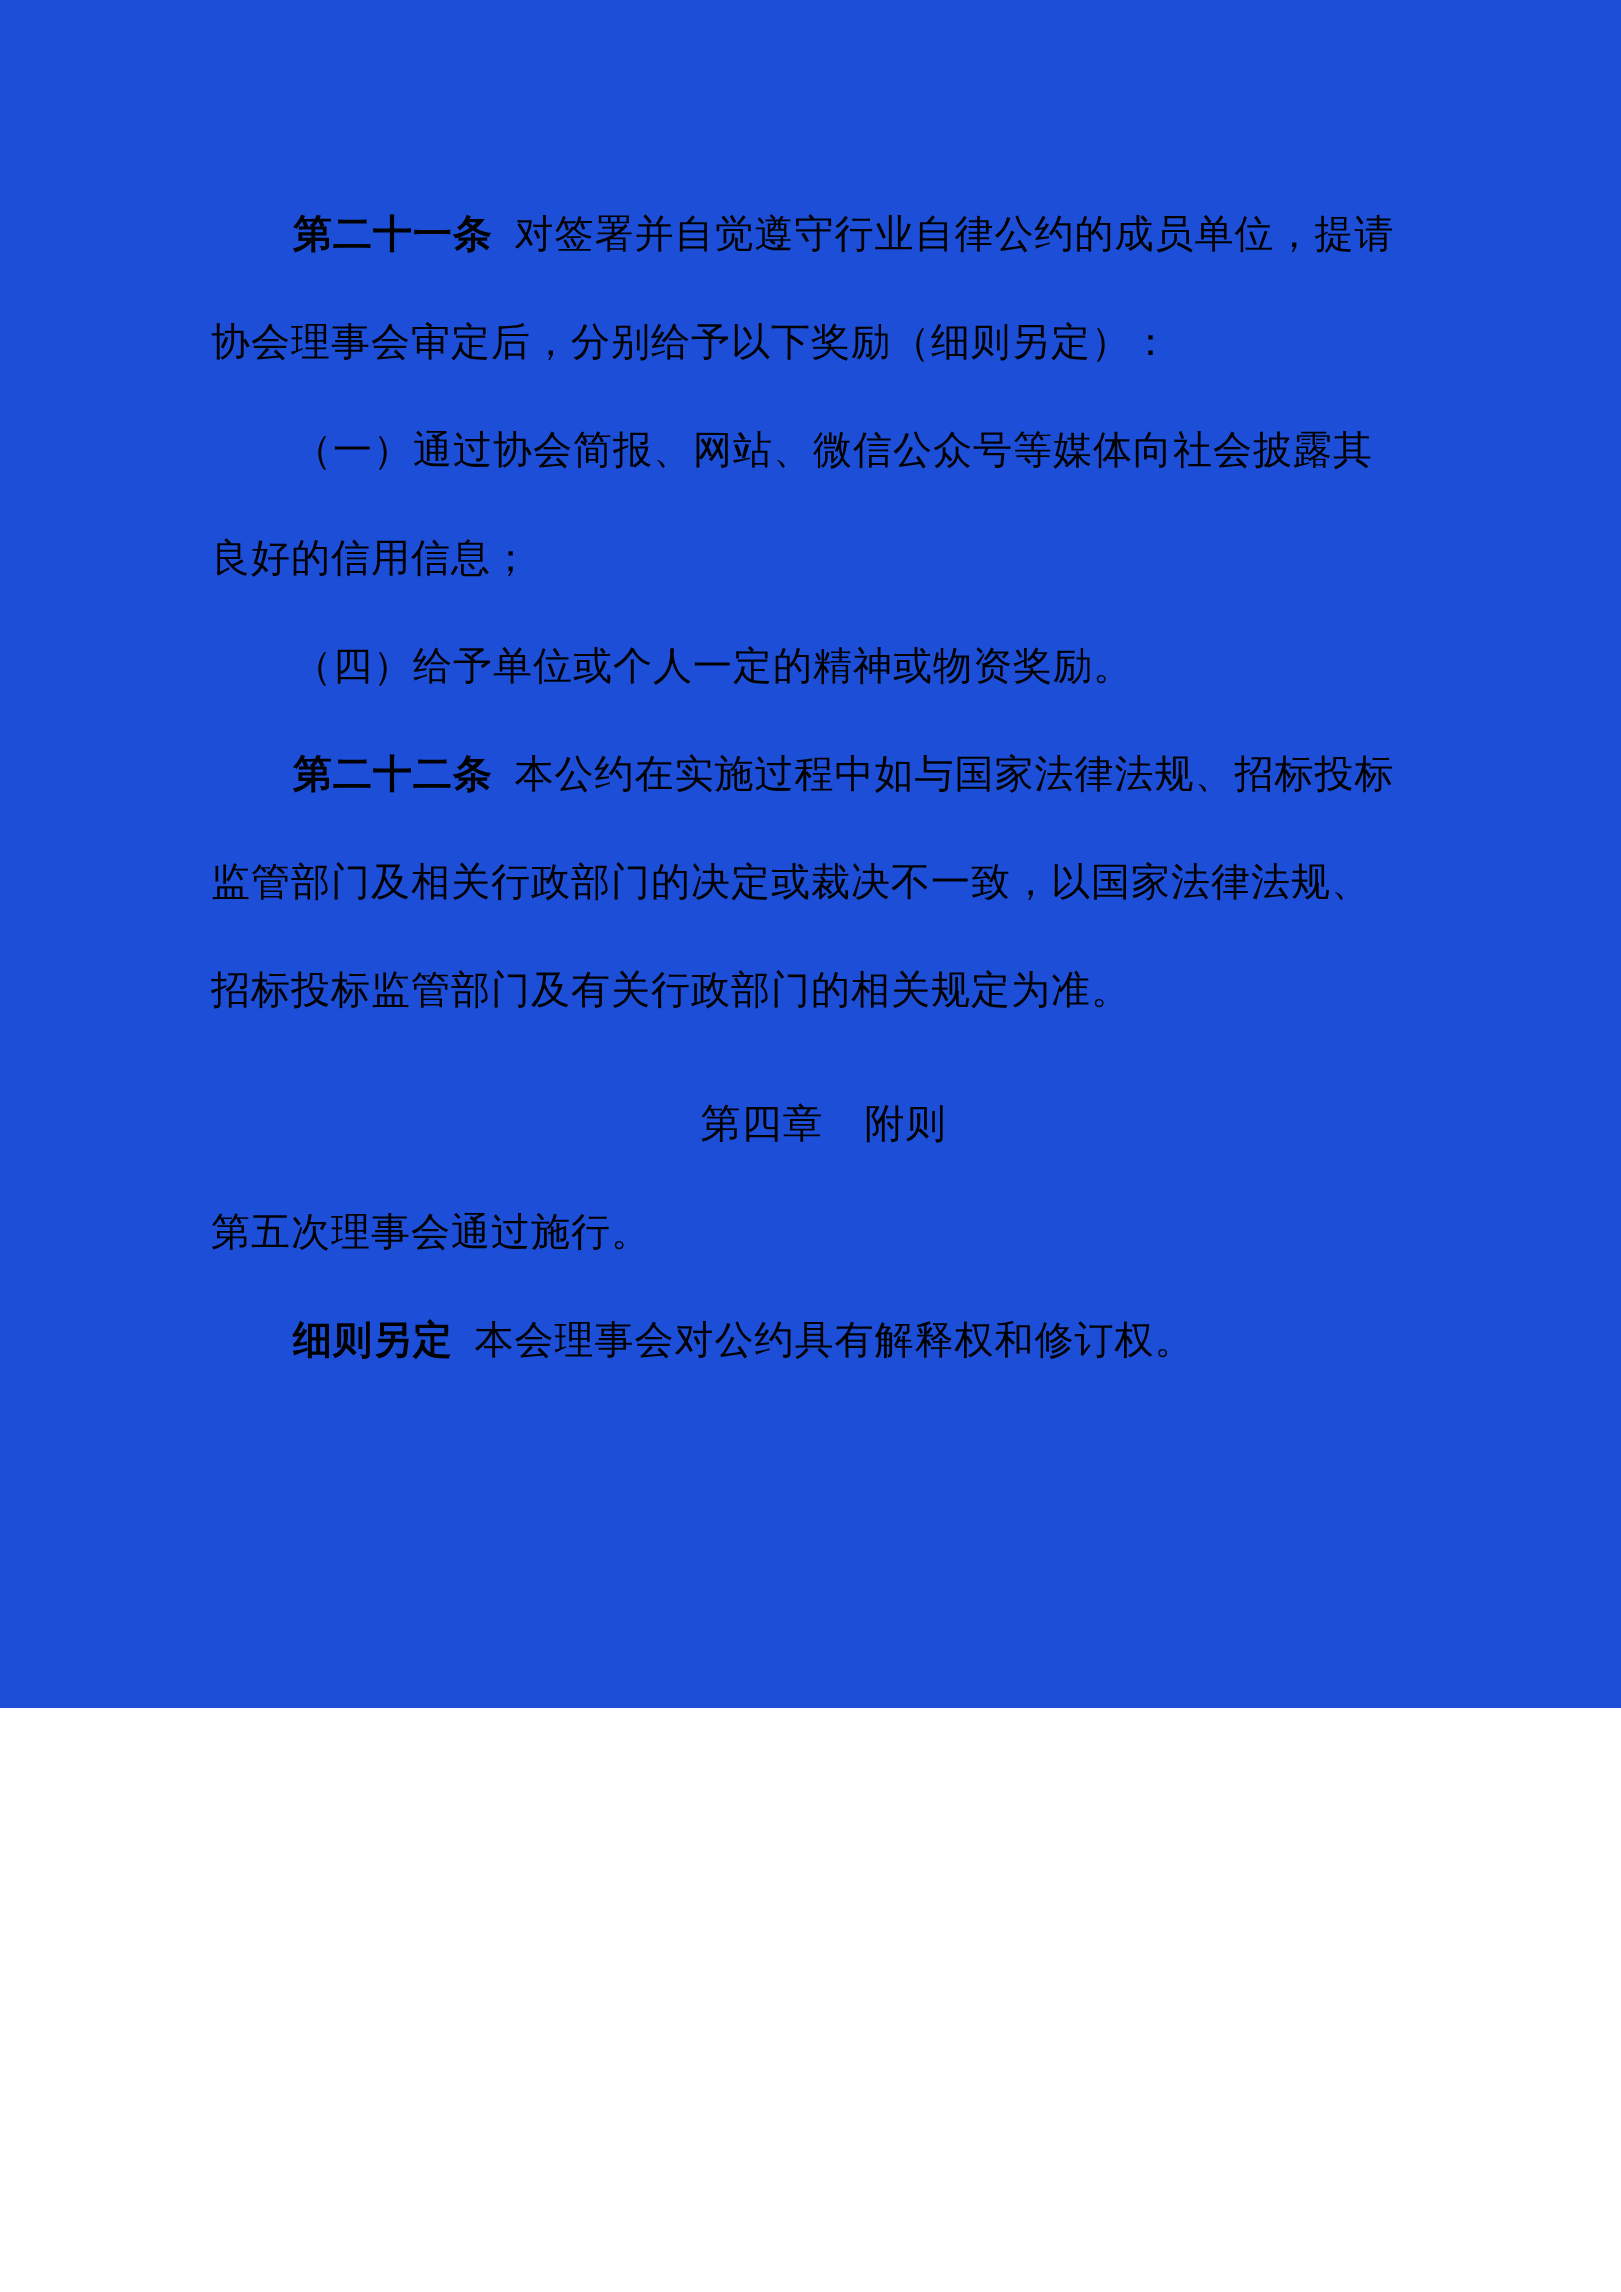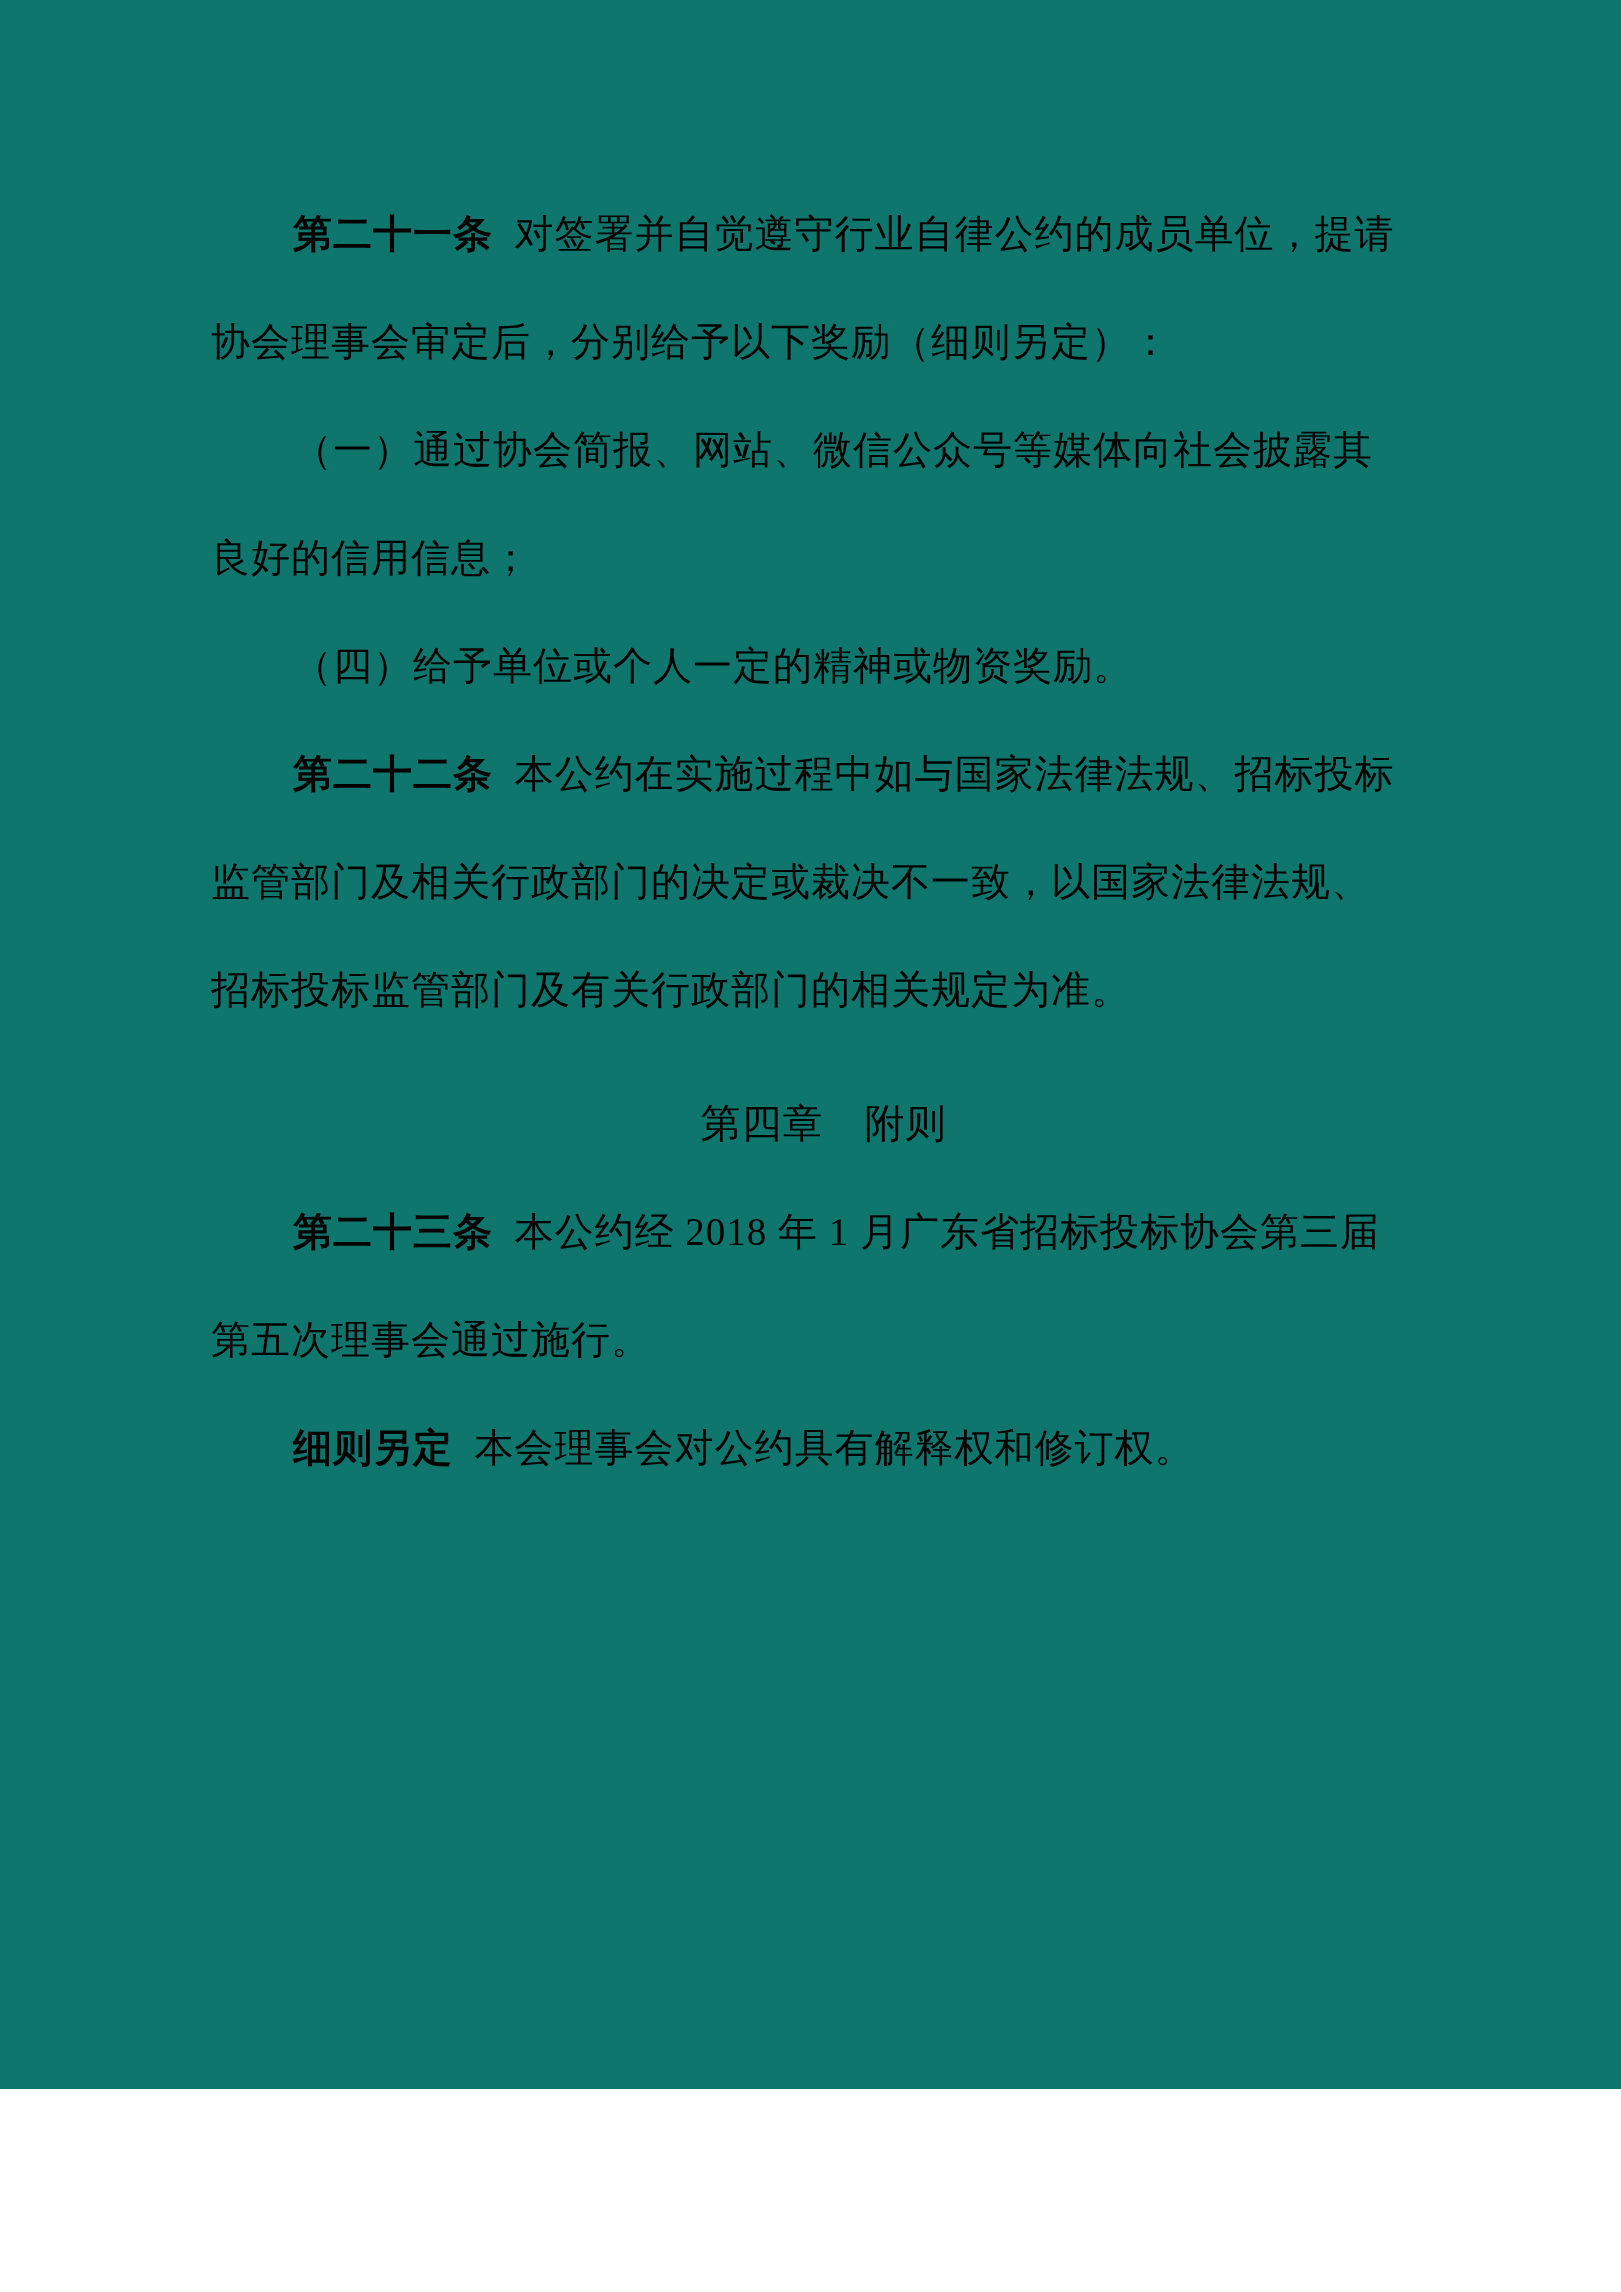--- a/index.html
+++ b/index.html
@@ -4,22 +4,22 @@
 <title>Document</title>
 <style>
   html, body {
     margin: 0;
     padding: 0;
     background: #ffffff;
   }
   .page {
     position: relative;
     width: 1621px;
-    height: 2089px;
-    background: #0f766e;
+    height: 1708px;
+    background: #1d4ed8;
     color: #000000;
     font-family: "Liberation Serif", "DejaVu Serif", serif;
     overflow: hidden;
   }
   .content {
     position: absolute;
     left: 211px;
     top: 180px;
     width: 1225px;
   }
@@ -76,21 +76,20 @@
     <div class="line indent"><span>（四）给予单位或个人一定的精神或物资奖励。</span></div>
 
     <div class="line indent"><span class="article-num">第二十二条</span><span>本公约在实施过程中如与国家法律法规、招标投标</span></div>
 
     <div class="line"><span>监管部门及相关行政部门的决定或裁决不一致，以国家法律法规、</span></div>
 
     <div class="line"><span>招标投标监管部门及有关行政部门的相关规定为准。</span></div>
 
     <div class="chapter-heading">第四章　附则</div>
 
-    <div class="line indent"><span class="article-num">第二十三条</span><span>本公约经 2018 年 1 月广东省招标投标协会第三届</span></div>
 
     <div class="line"><span>第五次理事会通过施行。</span></div>
 
     <div class="line indent"><span class="article-num">细则另定</span><span>本会理事会对公约具有解释权和修订权。</span></div>
 
   </div>
 
   <div class="page-number">6</div>
 </div>
 

